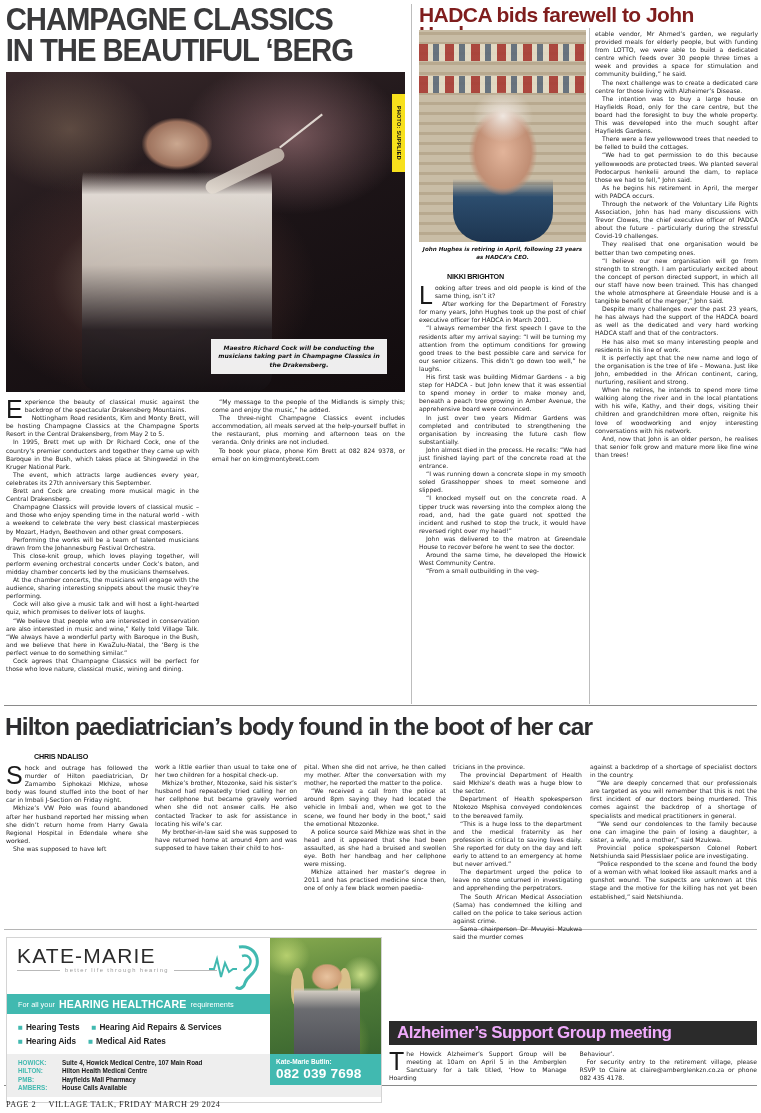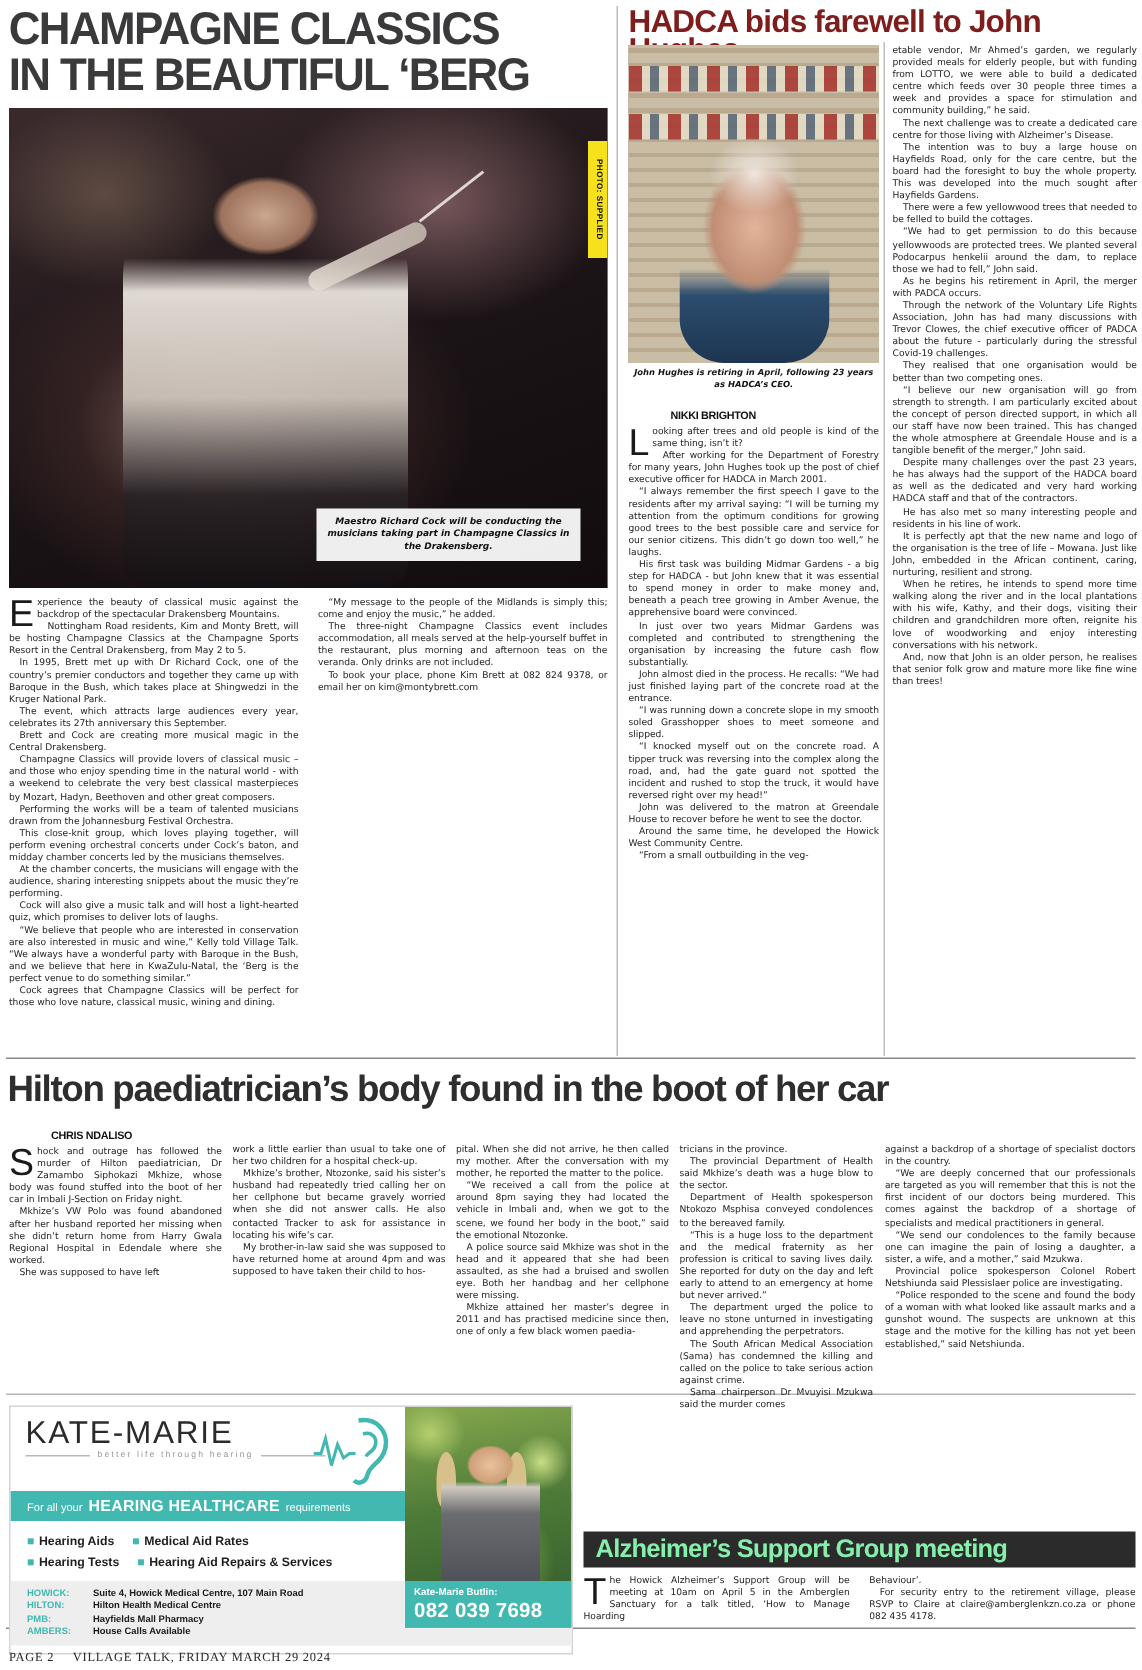--- a/index.html
+++ b/index.html
@@ -251,21 +251,21 @@
   .ad-contact {
     position:absolute; right:0; bottom:0; width:111px; background:#41b9b0;
     color:#fff; padding:3px 4px 4px 6px;
   }
   .ad-contact .nm { font-size:6.5px; font-weight:bold; line-height:9px; }
   .ad-contact .ph { font-size:13.6px; font-weight:bold; letter-spacing:0.2px; line-height:15px; }
 
   
   .alz-band {
     position:absolute; left:389px; top:1021px; width:368px; height:24px;
-    background:#2b2b2b; color:#86efac;
+    background:#2b2b2b; color:#f0abfc;
     font-family:"Liberation Sans", sans-serif; font-weight:bold;
     font-size:17px; letter-spacing:-0.5px;
     display:flex; align-items:center; padding-left:8px;text-align:center;
   }
   .alz-body {
     position:absolute; left:389px; top:1050px; width:368px;
     column-count:2; column-gap:13px;
   }
 
   
@@ -412,22 +412,22 @@
         <path d="M33 13 C39 11 43 16 41 21 C40 25 36 25 35 28" fill="none" stroke="#41b9b0" stroke-width="2.4"></path>
         <polyline points="0,26 5,26 8,16 12,34 16,20 20,29 24,26 28,26" fill="none" stroke="#41b9b0" stroke-width="2"></polyline>
       </svg>
     </div>
     <div class="ad-band">
       <span class="small">For all your</span>
       <span class="big">HEARING HEALTHCARE</span>
       <span class="small">requirements</span>
     </div>
     <div class="ad-services" id="ad-services">
+        <div><span class="item"><span class="bullet">■</span>Hearing Tests</span><span class="item"><span class="bullet">■</span>Hearing Aid Repairs &amp; Services</span></div>
         <div><span class="item"><span class="bullet">■</span>Hearing Aids</span><span class="item"><span class="bullet">■</span>Medical Aid Rates</span></div>
-        <div><span class="item"><span class="bullet">■</span>Hearing Tests</span><span class="item"><span class="bullet">■</span>Hearing Aid Repairs &amp; Services</span></div>
       </div>
     <div class="ad-foot" id="ad-foot">
         <div class="row">
           <div class="lbl">HOWICK:</div>
           <div class="val">Suite 4, Howick Medical Centre, 107 Main Road</div>
         </div>
         <div class="row">
           <div class="lbl">HILTON:</div>
           <div class="val">Hilton Health Medical Centre</div>
         </div>

